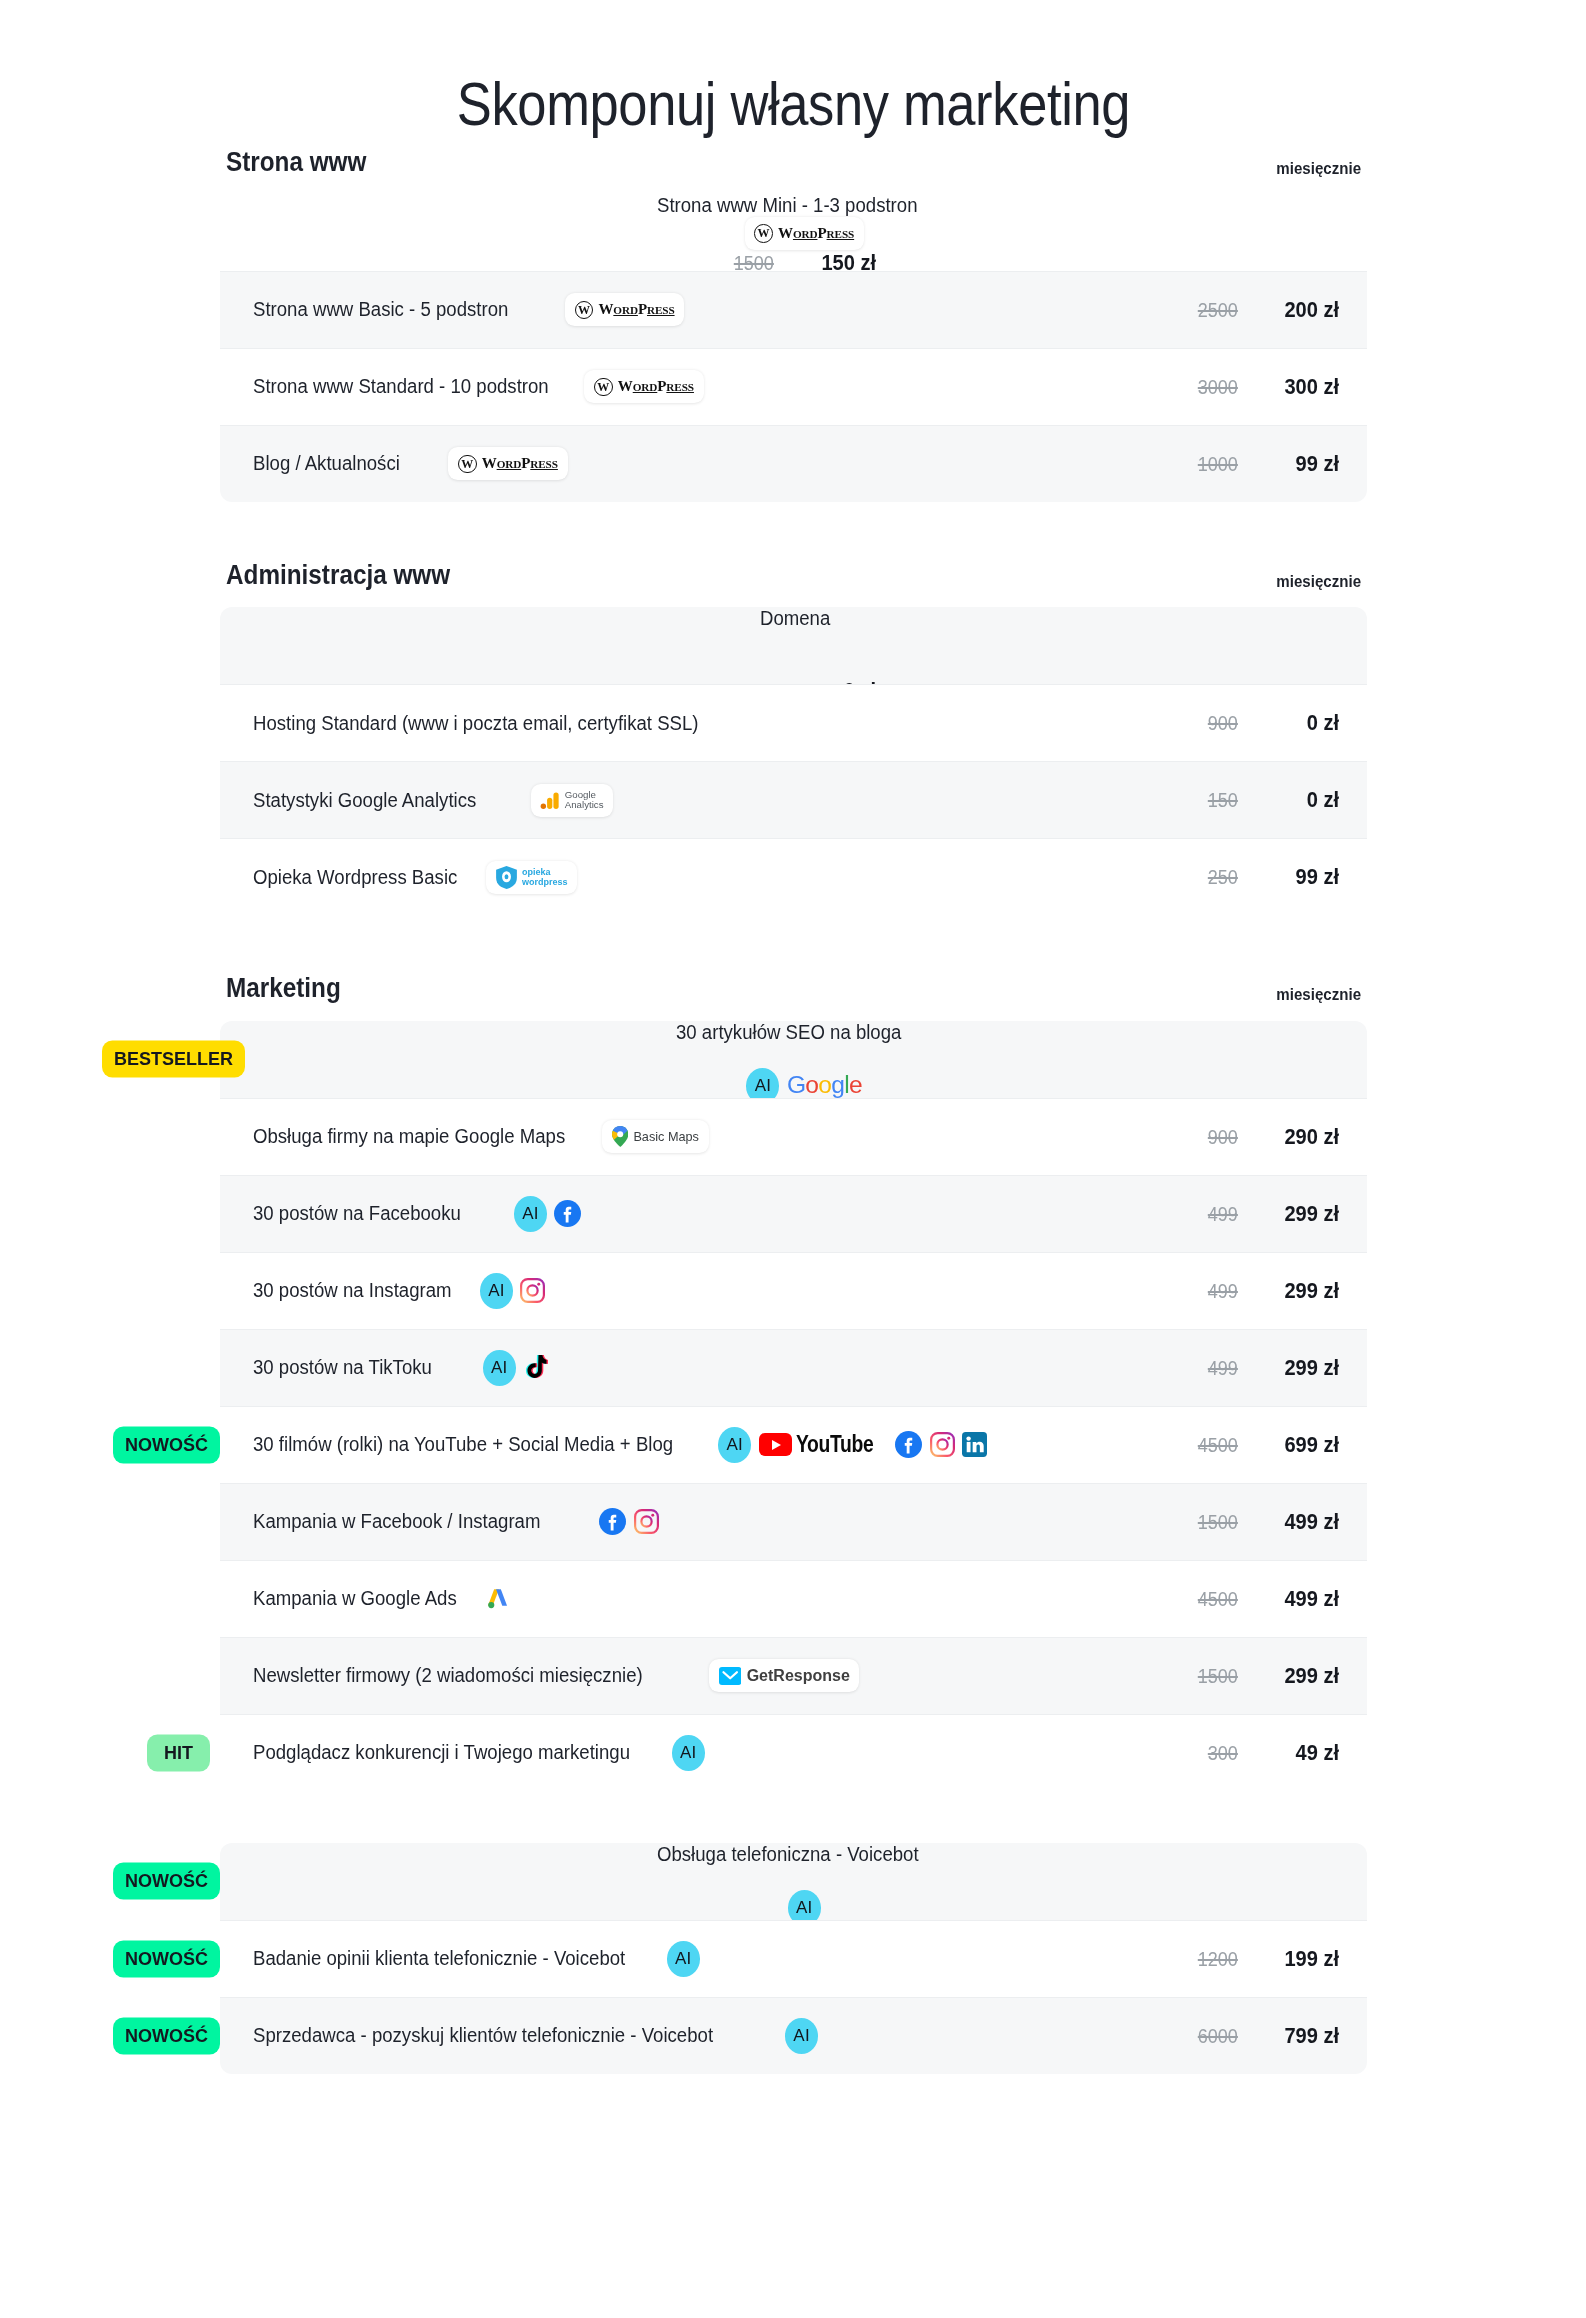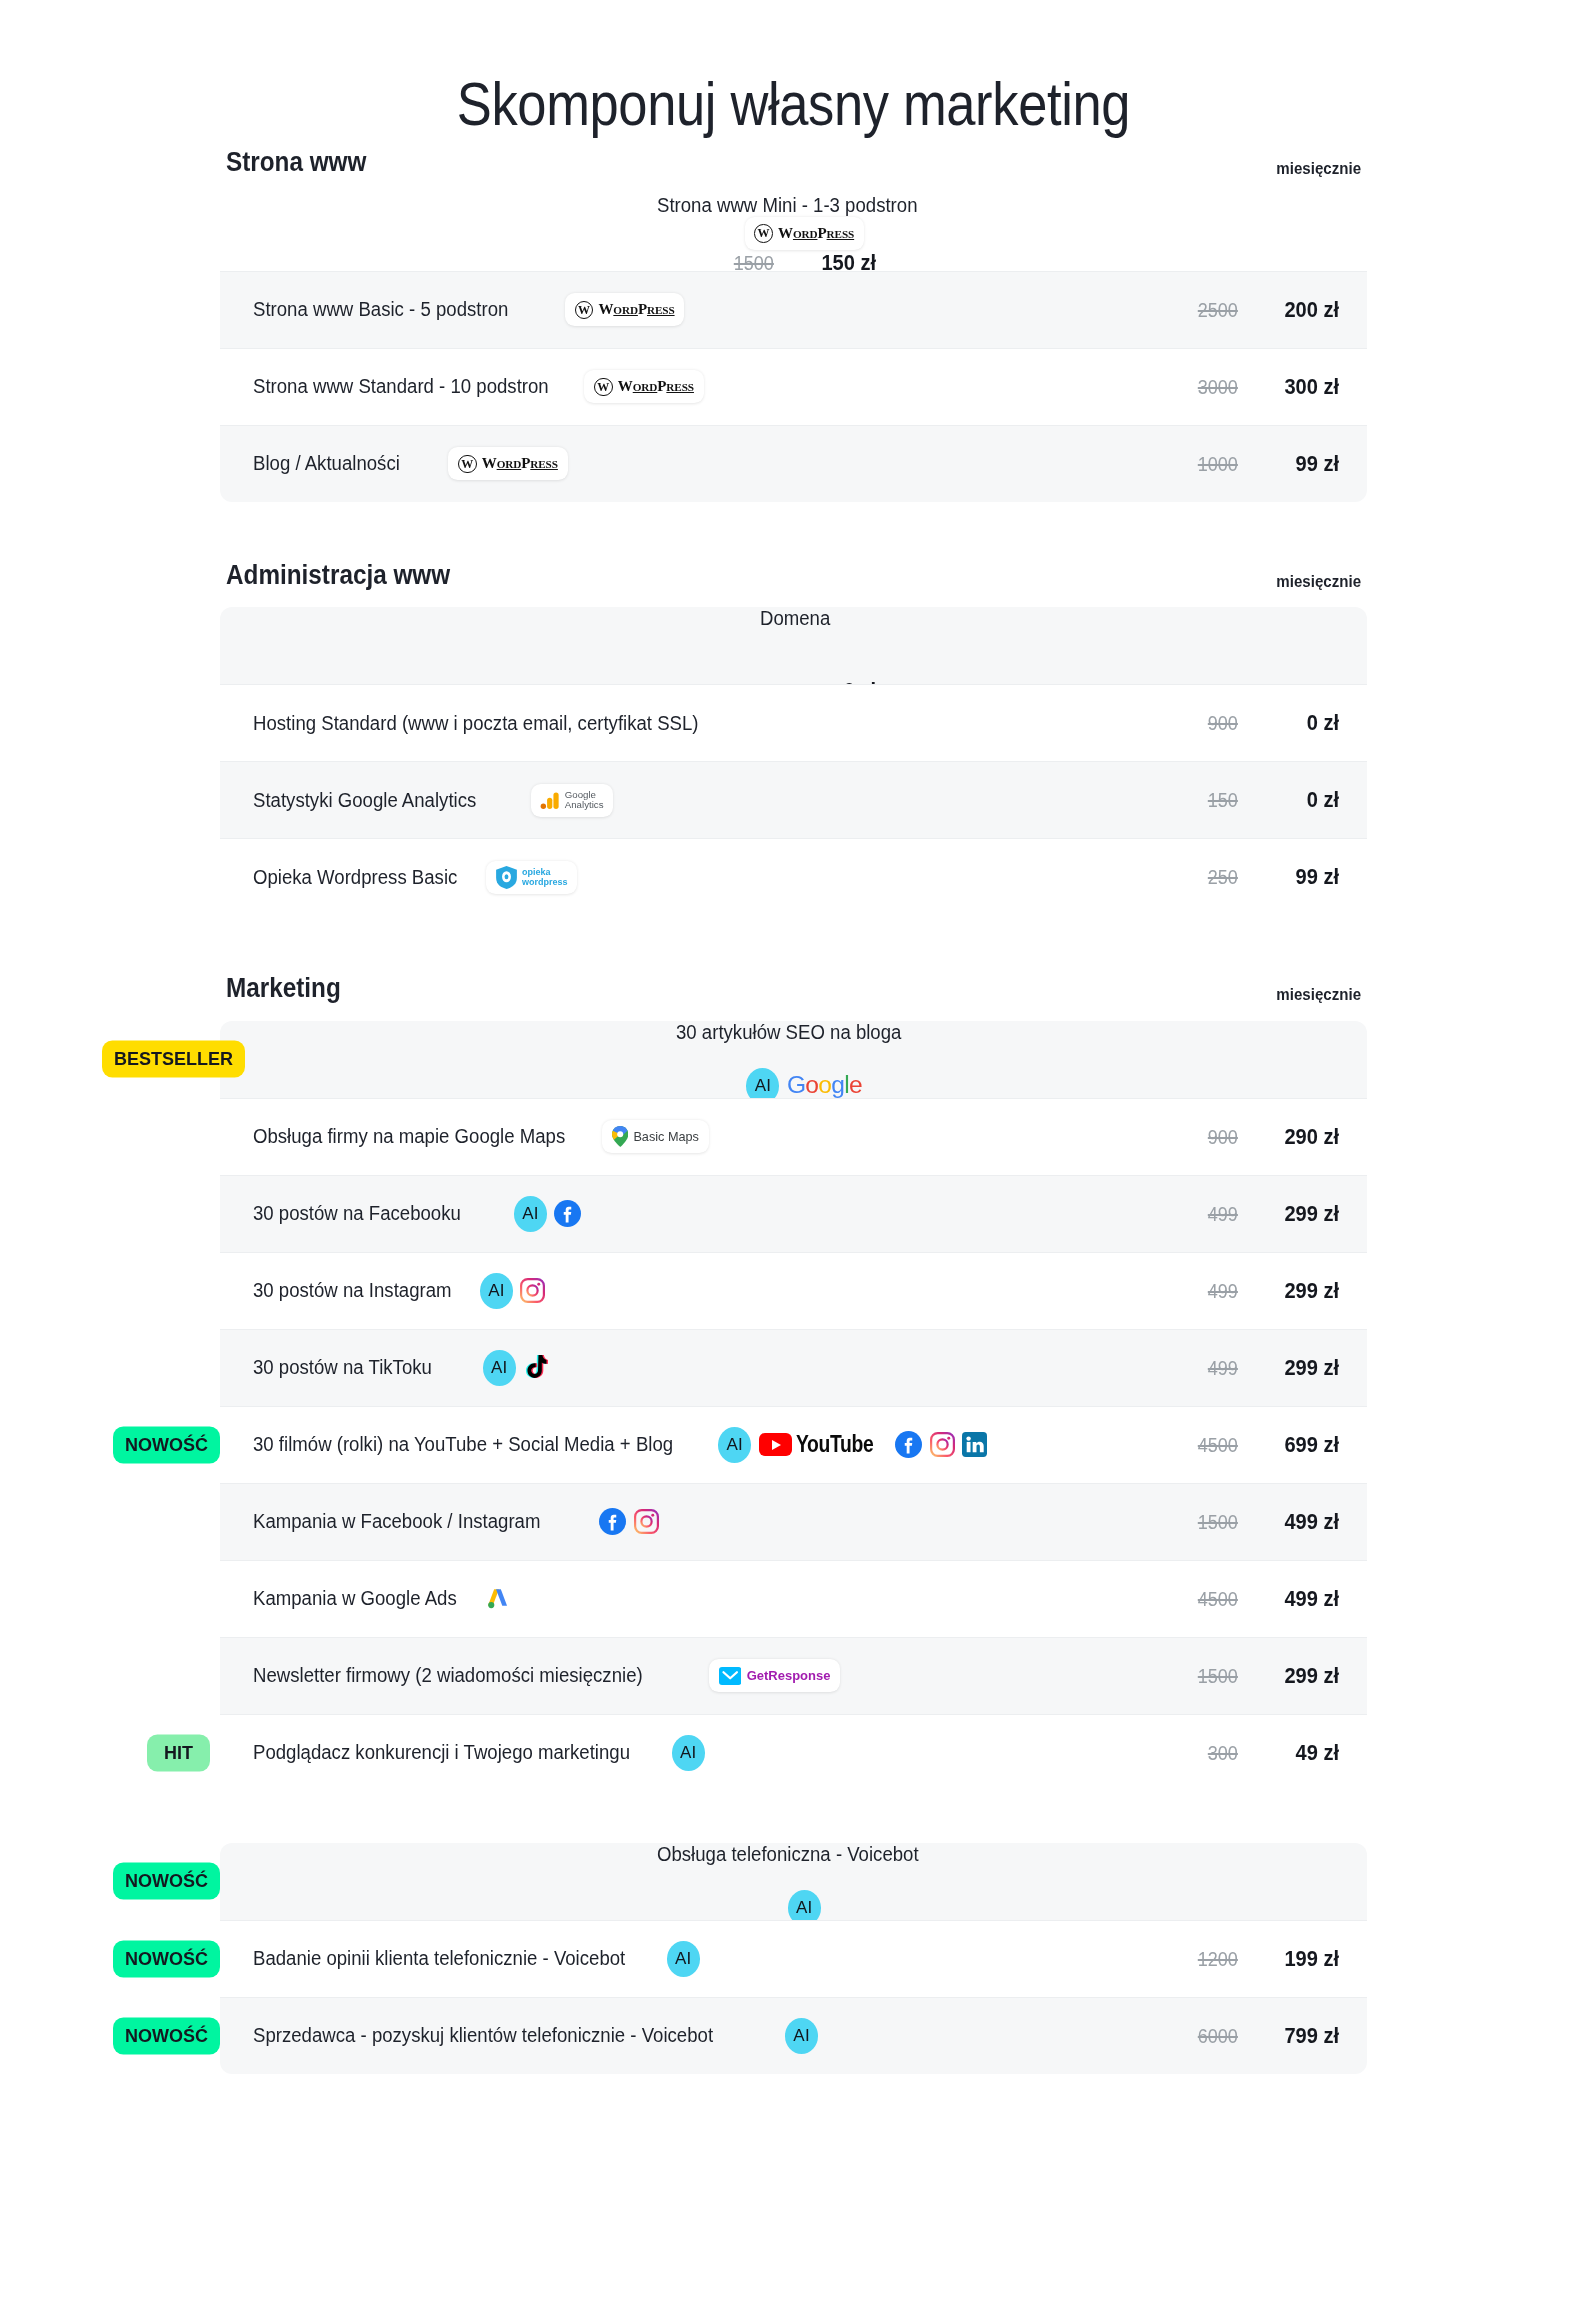--- a/index.html
+++ b/index.html
@@ -204,21 +204,21 @@
     line-height: 1.12;
     color: #29a8e0;
     font-weight: 700;
     text-align: left;
   }
 
   
   .gm-text { font-size: 12.7px; color: #3c4043; }
 
   
-  .gr-text { font-size: 13px; color: #a21caf; font-weight: 700; }
+  .gr-text { font-size: 16px; color: #404040; font-weight: 700; }
 
   
   .ai-pill {
     width: 33px; height: 36px;
     border-radius: 18px / 19.4px;
     background: #4ed6f3;
     display: inline-flex;
     align-items: center;
     justify-content: center;
     font-size: 17px;

